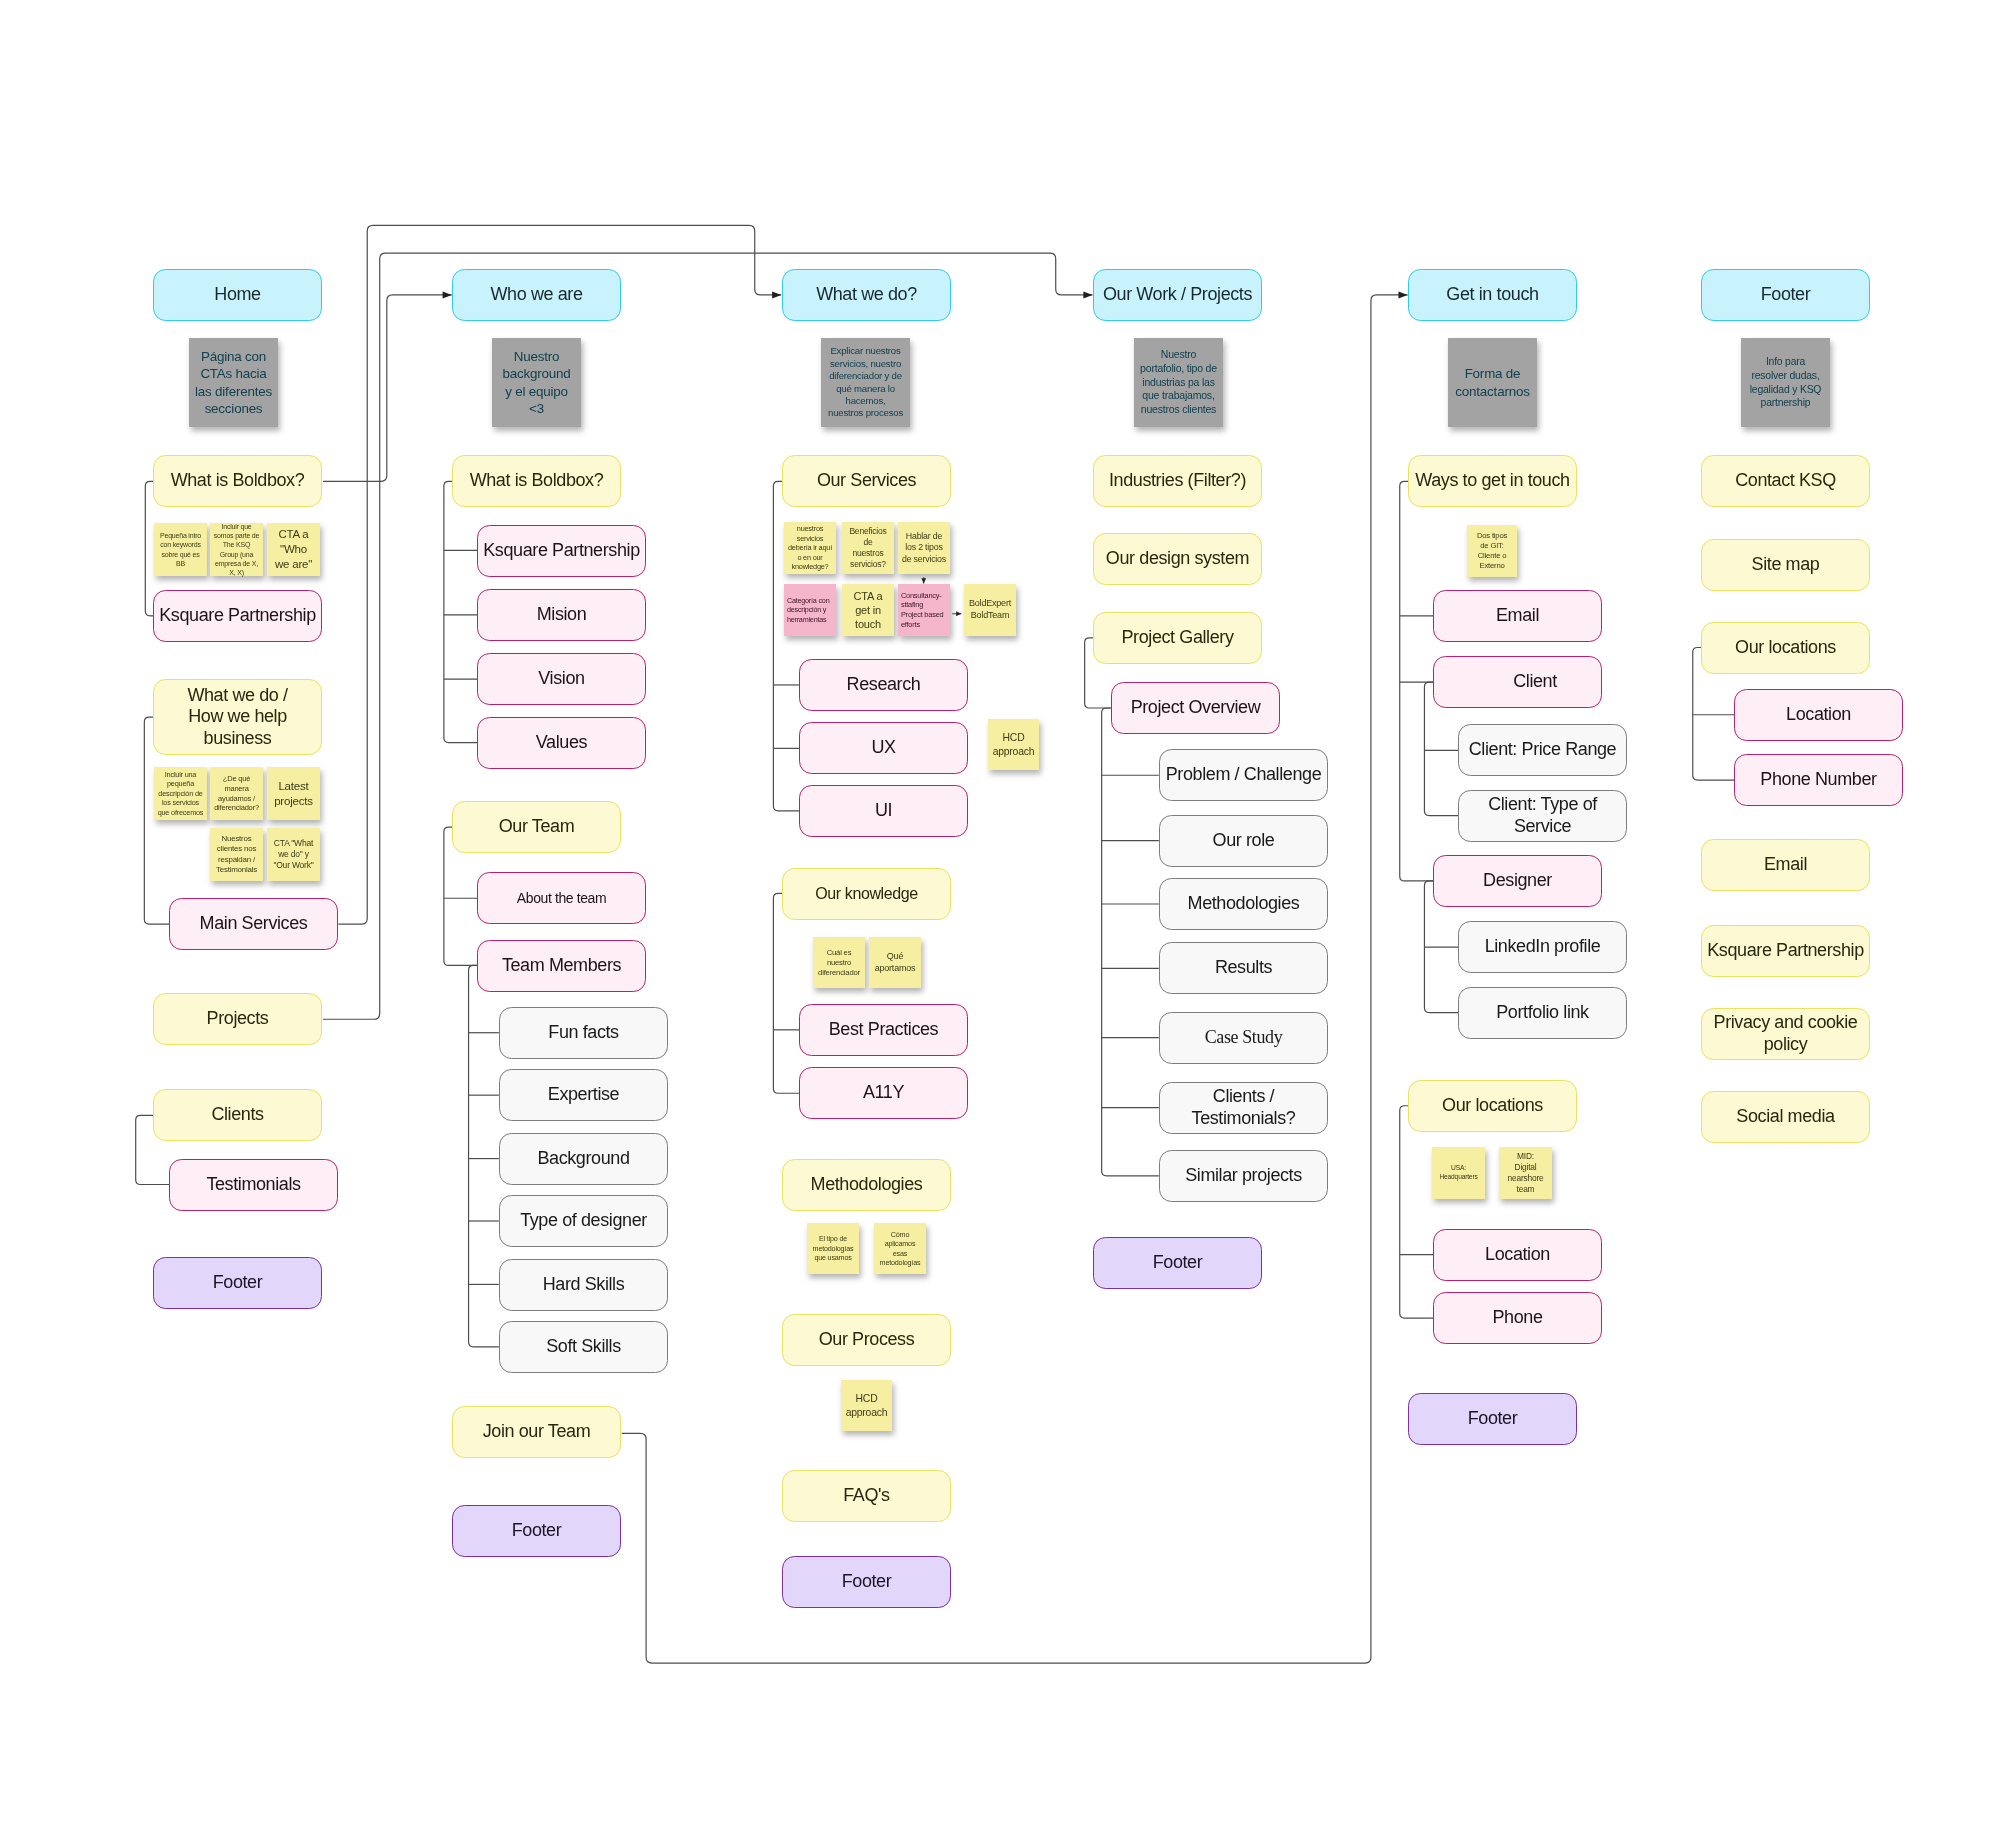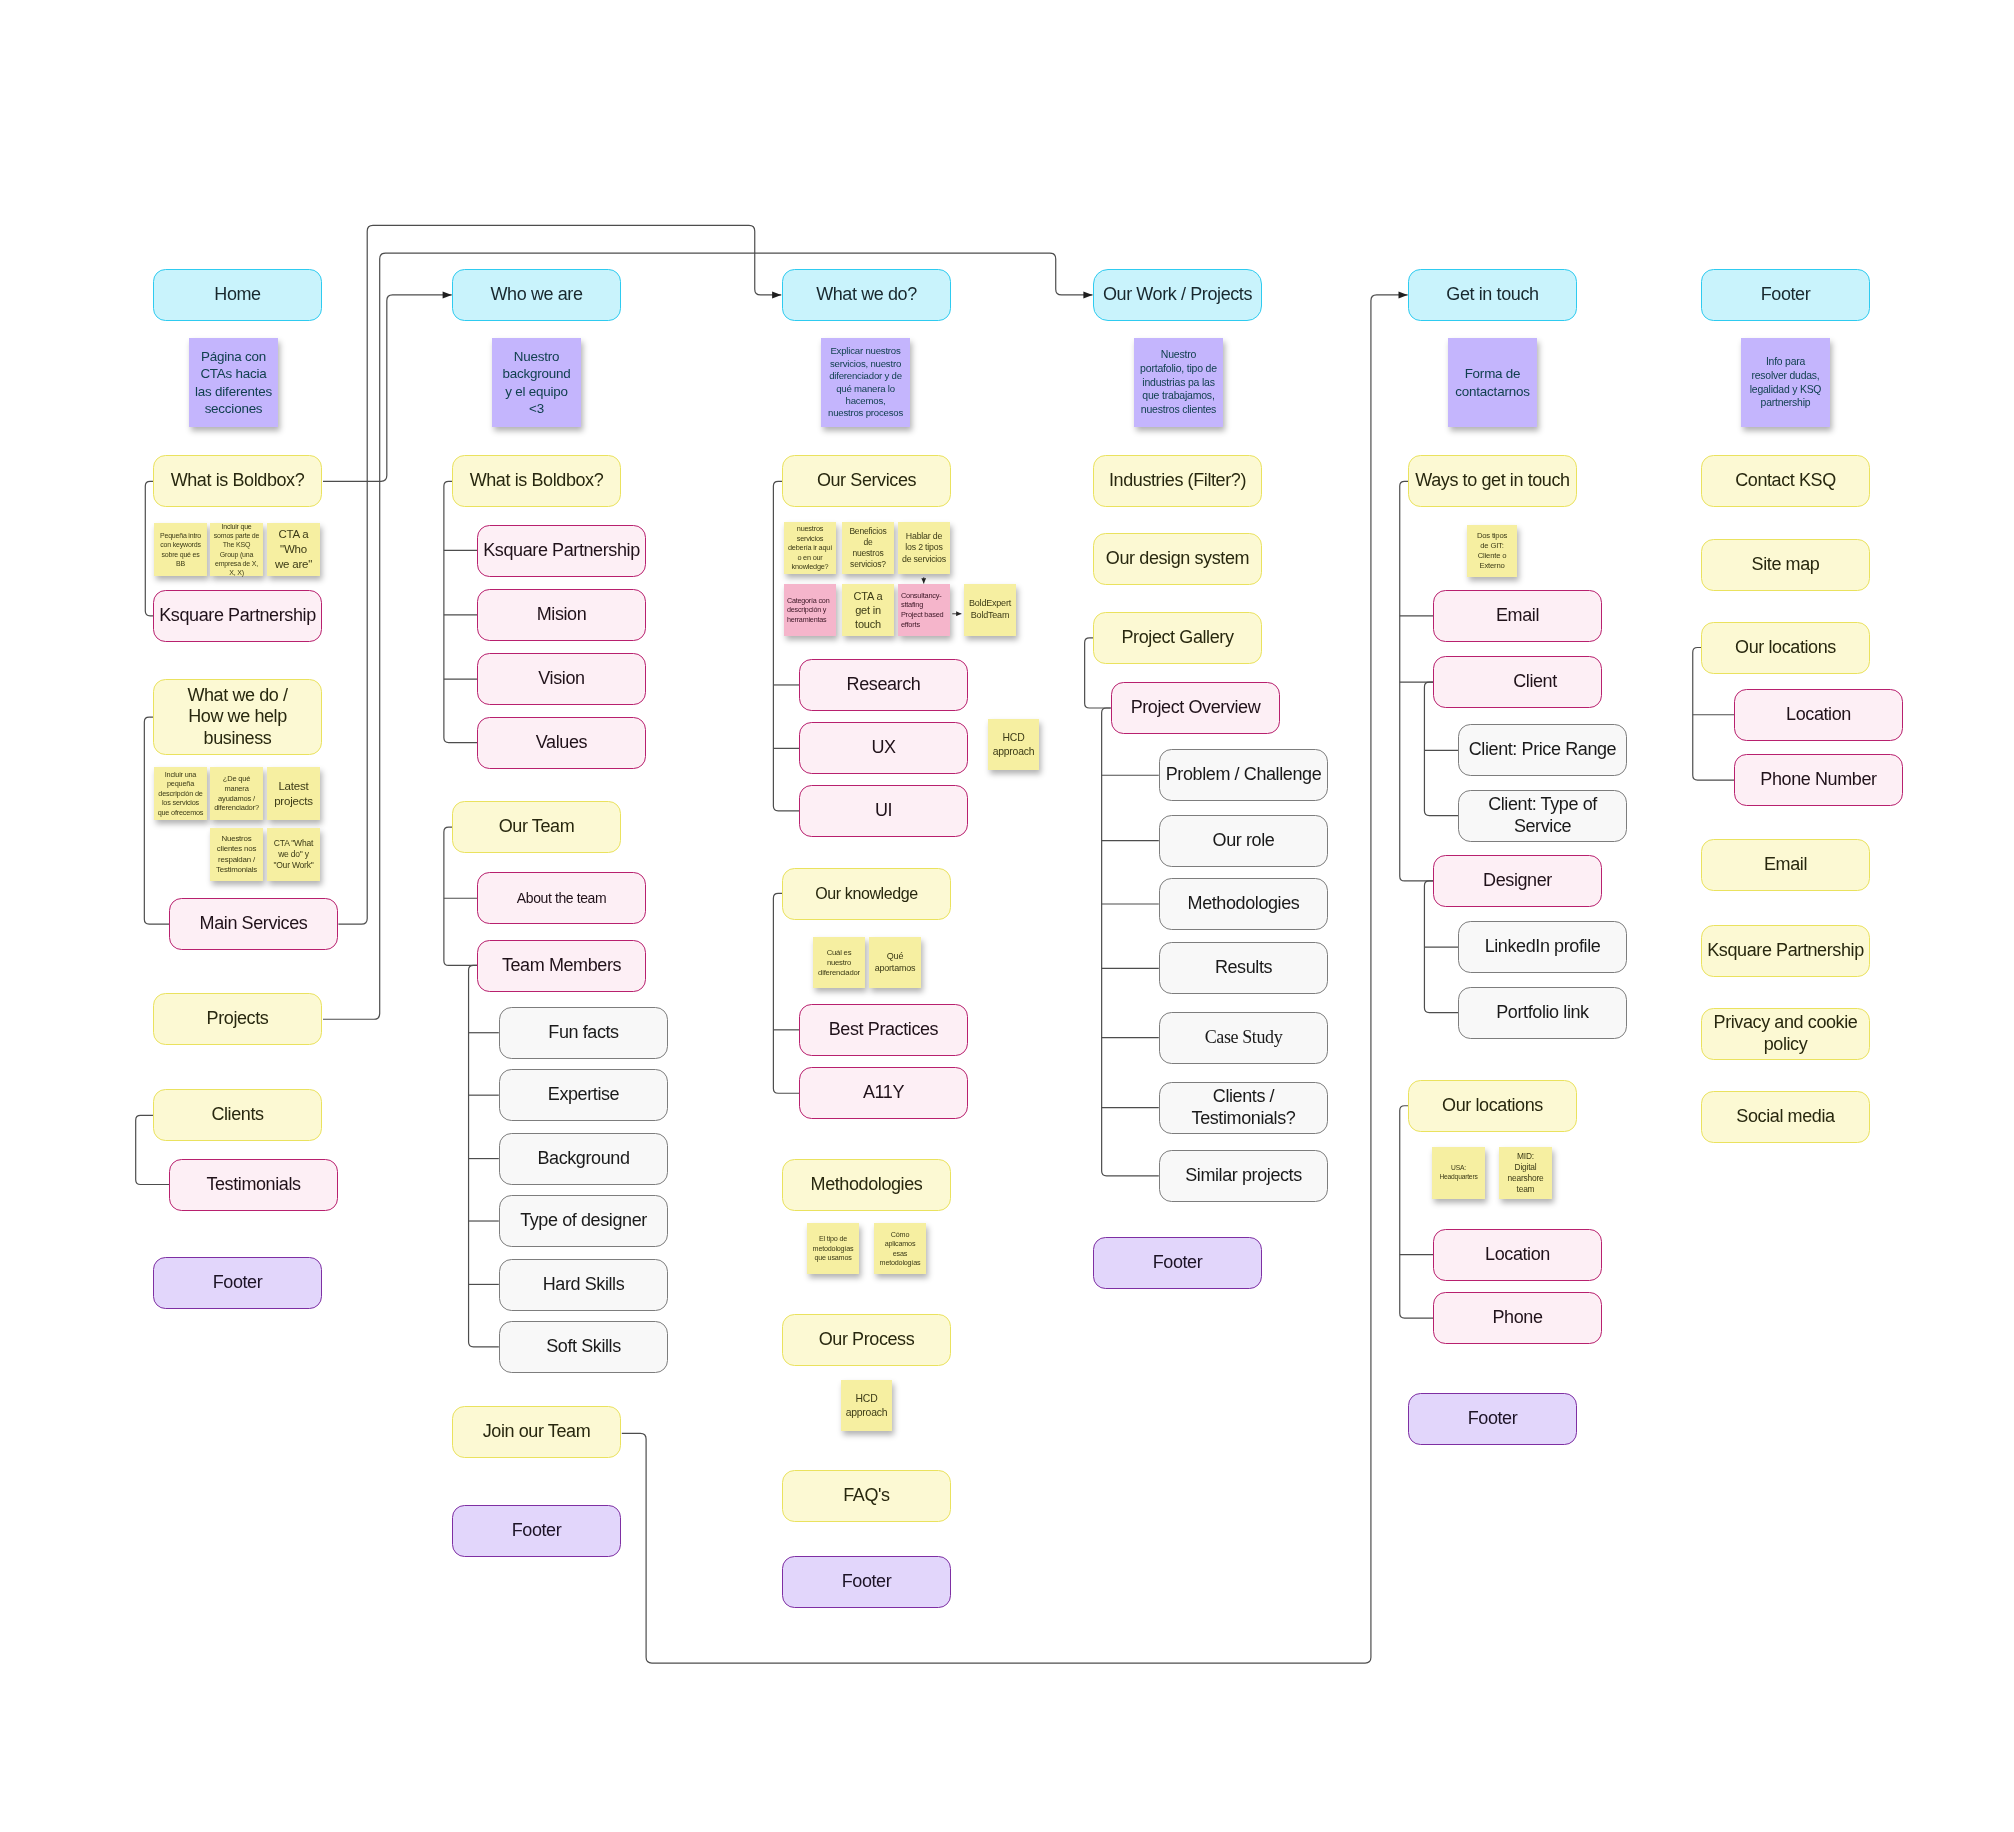--- a/index.html
+++ b/index.html
@@ -14,21 +14,21 @@
   line-height:1.2;padding:0 1px;z-index:3;letter-spacing:-0.4px;}
 .node.grey{background:#d6d6d6;border-color:#1a1a1a;border-width:1.9px;border-radius:15.4px;color:#1a1a1a;}
 .node.cyan{background:#c9f3fc;border-color:#2ecbf0;color:#18282e;}
 .node.yellow{background:#fcf9d3;border-color:#eae25e;color:#28280f;}
 .node.pink{background:#fdeff5;border-color:#b8206e;color:#20121a;}
 .node.white{background:#f8f8f8;border-color:#7d7d7d;border-width:1.2px;color:#1a1a1a;}
 .node.purple{background:#e2d6fb;border-color:#7e2fa3;color:#1c1326;}
 .sticky{position:absolute;box-sizing:border-box;display:flex;align-items:center;
   justify-content:center;text-align:center;line-height:1.3;padding:1.9px 2.9px;z-index:3;
   letter-spacing:-0.2px;box-shadow:1.9px 3.8px 5.8px rgba(0,0,0,0.30);}
-.sticky.blue{background:#c4b5fd;color:#11404f;}
+.sticky.blue{background:#a3a3a3;color:#11404f;}
 .sticky.yellow{background:#f6efa1;color:#3c3b17;}
 .sticky.pinknote{background:#f5b5cb;color:#3c1726;}
 </style>
 </head>
 <body>
 
 <div id="canvas">
   <svg id="wires" width="2015" height="1832" viewBox="0 0 2097 1907">
     <defs>
       <marker id="arrow" markerWidth="11" markerHeight="8" refX="10" refY="4" orient="auto" markerUnits="userSpaceOnUse">
@@ -266,21 +266,21 @@
       </div>
       <div class="sticky yellow" style="left: 841px; top: 1380px; width: 51px; height: 51px; font-size: 10.4px;">
         <span>HCD approach</span>
       </div>
       <div class="node yellow" style="left: 782px; top: 1470px; width: 169px; height: 52px; font-size: 18px;">
         <span>FAQ's</span>
       </div>
       <div class="node purple" style="left: 782px; top: 1556px; width: 169px; height: 52px; font-size: 18px;">
         <span>Footer</span>
       </div>
-      <div class="node cyan" style="left: 1093px; top: 269px; width: 169px; height: 52px; font-size: 18px; border-radius: 15px;">
+      <div class="node cyan" style="left: 1093px; top: 269px; width: 169px; height: 52px; font-size: 18px;">
         <span>Our Work / Projects</span>
       </div>
       <div class="sticky blue" style="left: 1134px; top: 338px; width: 89px; height: 89px; font-size: 10.5px;">
         <span>Nuestro<br>portafolio, tipo de<br>industrias pa las<br>que trabajamos,<br>nuestros clientes</span>
       </div>
       <div class="node yellow" style="left: 1093px; top: 455px; width: 169px; height: 52px; font-size: 18px;">
         <span>Industries (Filter?)</span>
       </div>
       <div class="node yellow" style="left: 1093px; top: 533px; width: 169px; height: 52px; font-size: 18px;">
         <span>Our design system</span>

